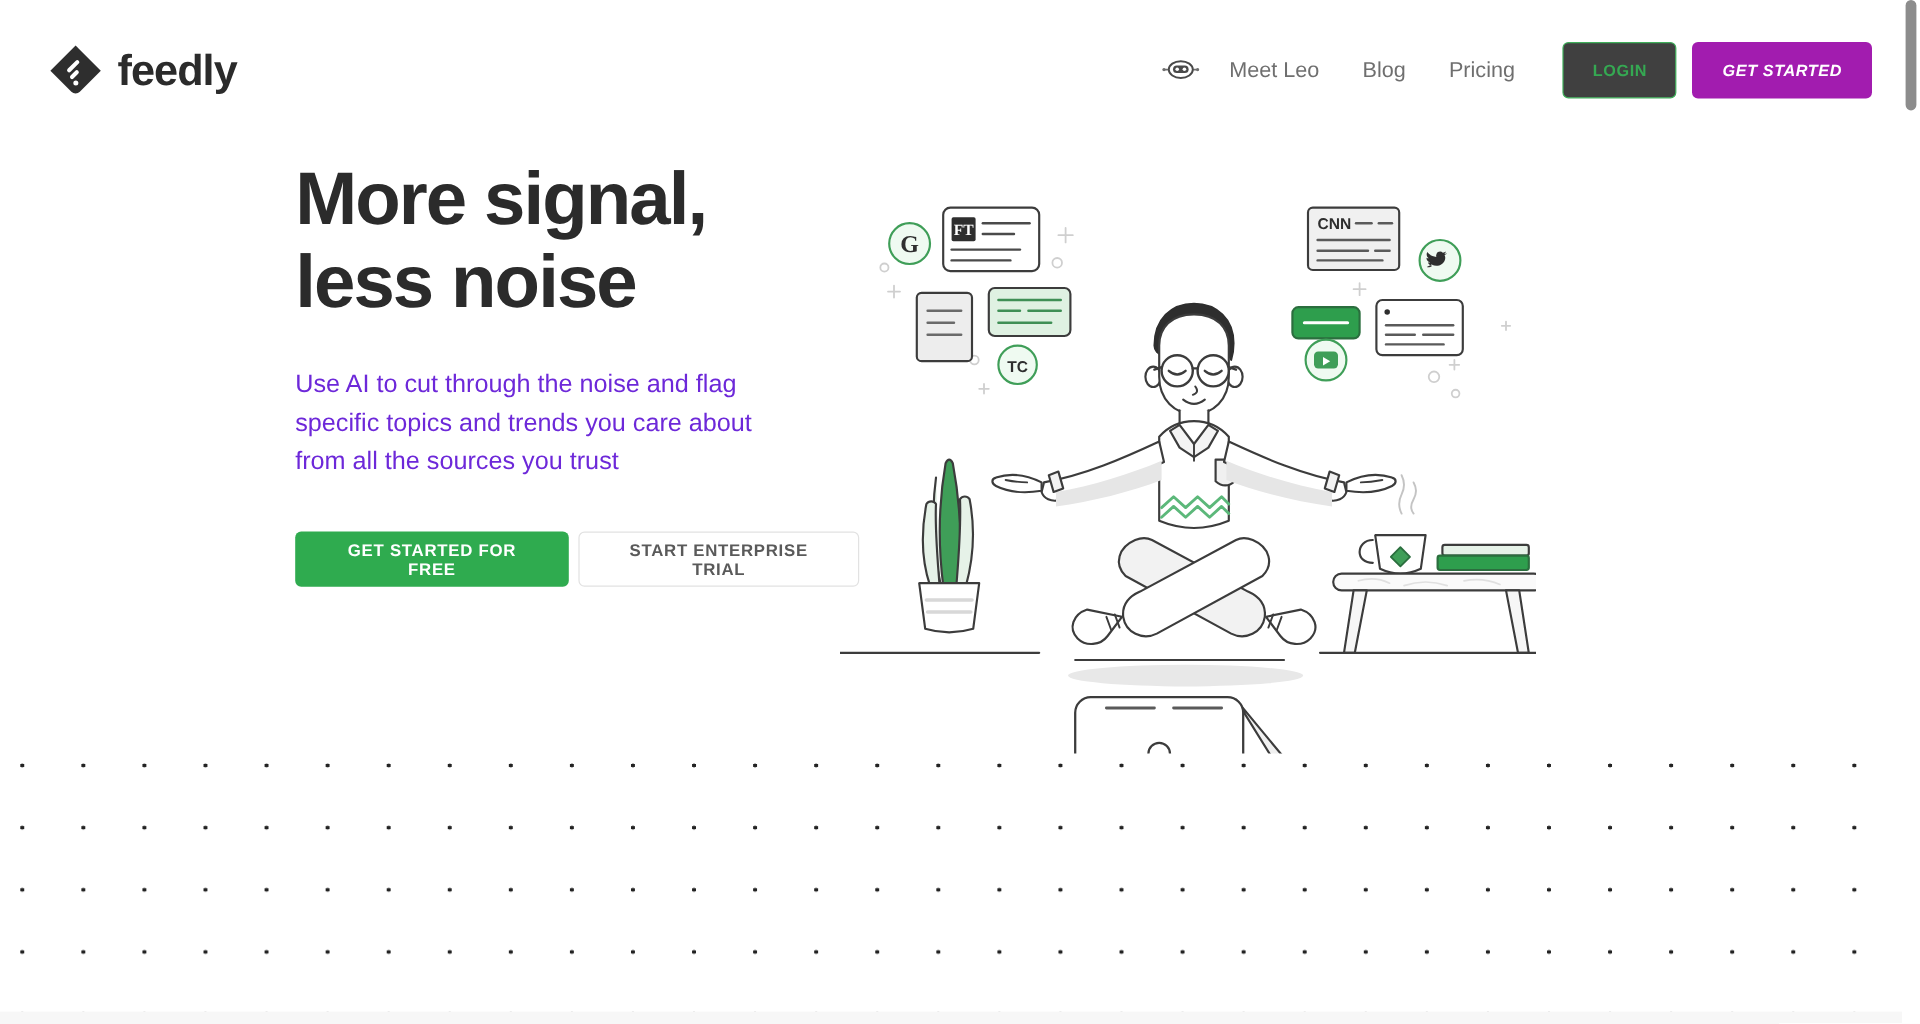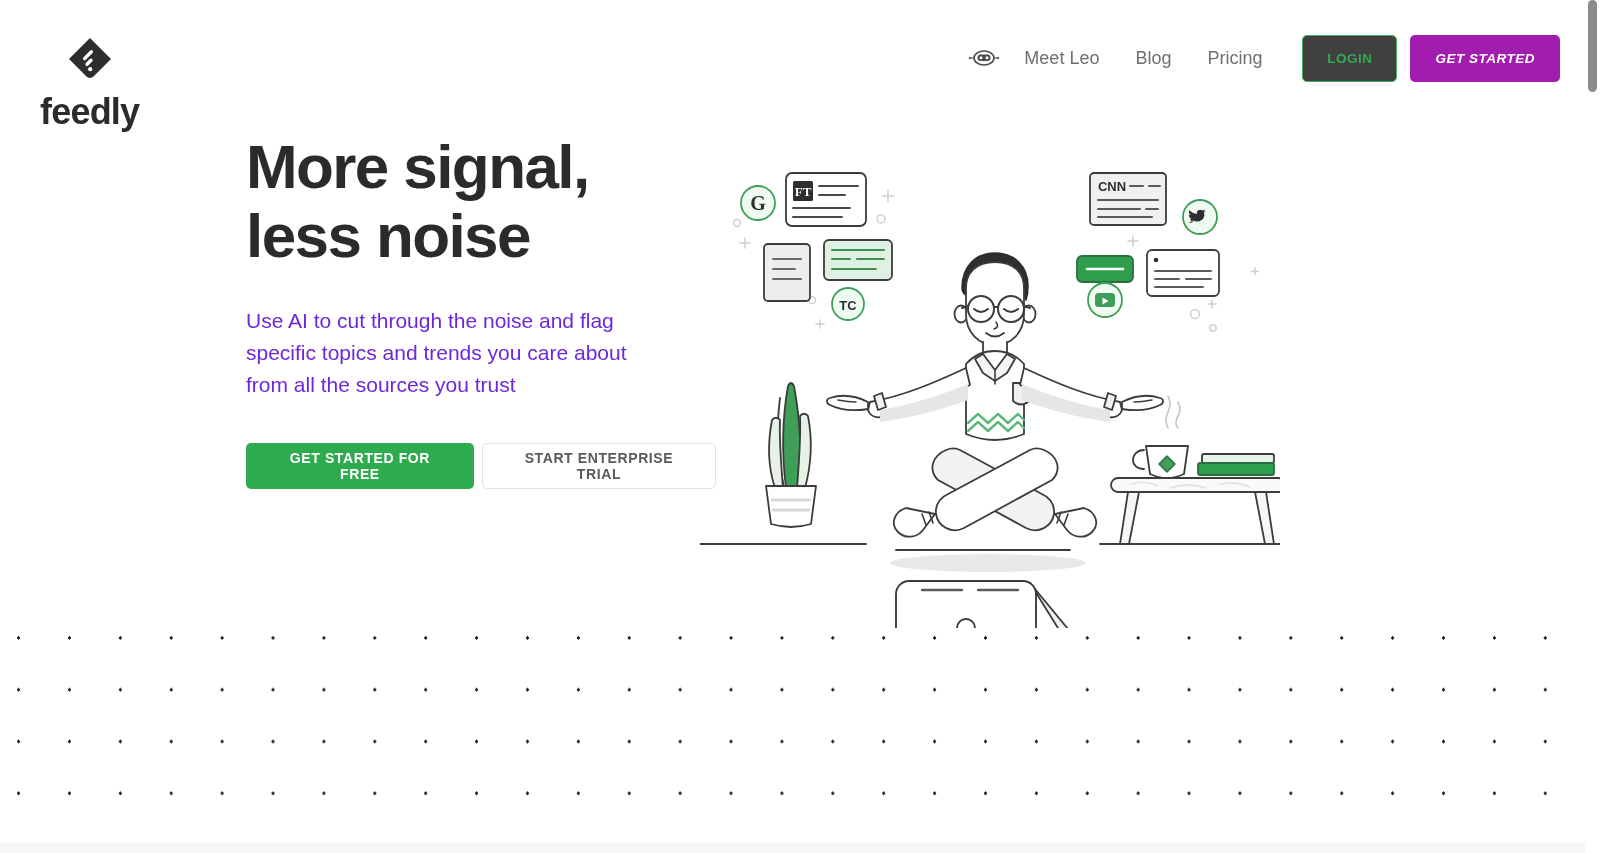--- a/index.html
+++ b/index.html
@@ -40,21 +40,20 @@
     position: absolute;
     left: 0; top: 0;
     width: 1600px; height: 118px;
     z-index: 20;
   }
   .logo {
     position: absolute;
     left: 40px; top: 36px;
     display: flex; align-items: center; gap: 12px;
     cursor: pointer;
-    flex-direction: column;
   }
   .logo-mark { width: 46px; height: 46px; display: block; }
   .logo-word {
     font-size: 36px; font-weight: 700; color: #2b2b2b;
     letter-spacing: -0.8px; line-height: 1;
     font-family: "Liberation Sans", sans-serif;
   }
 
   .nav {
     position: absolute;

